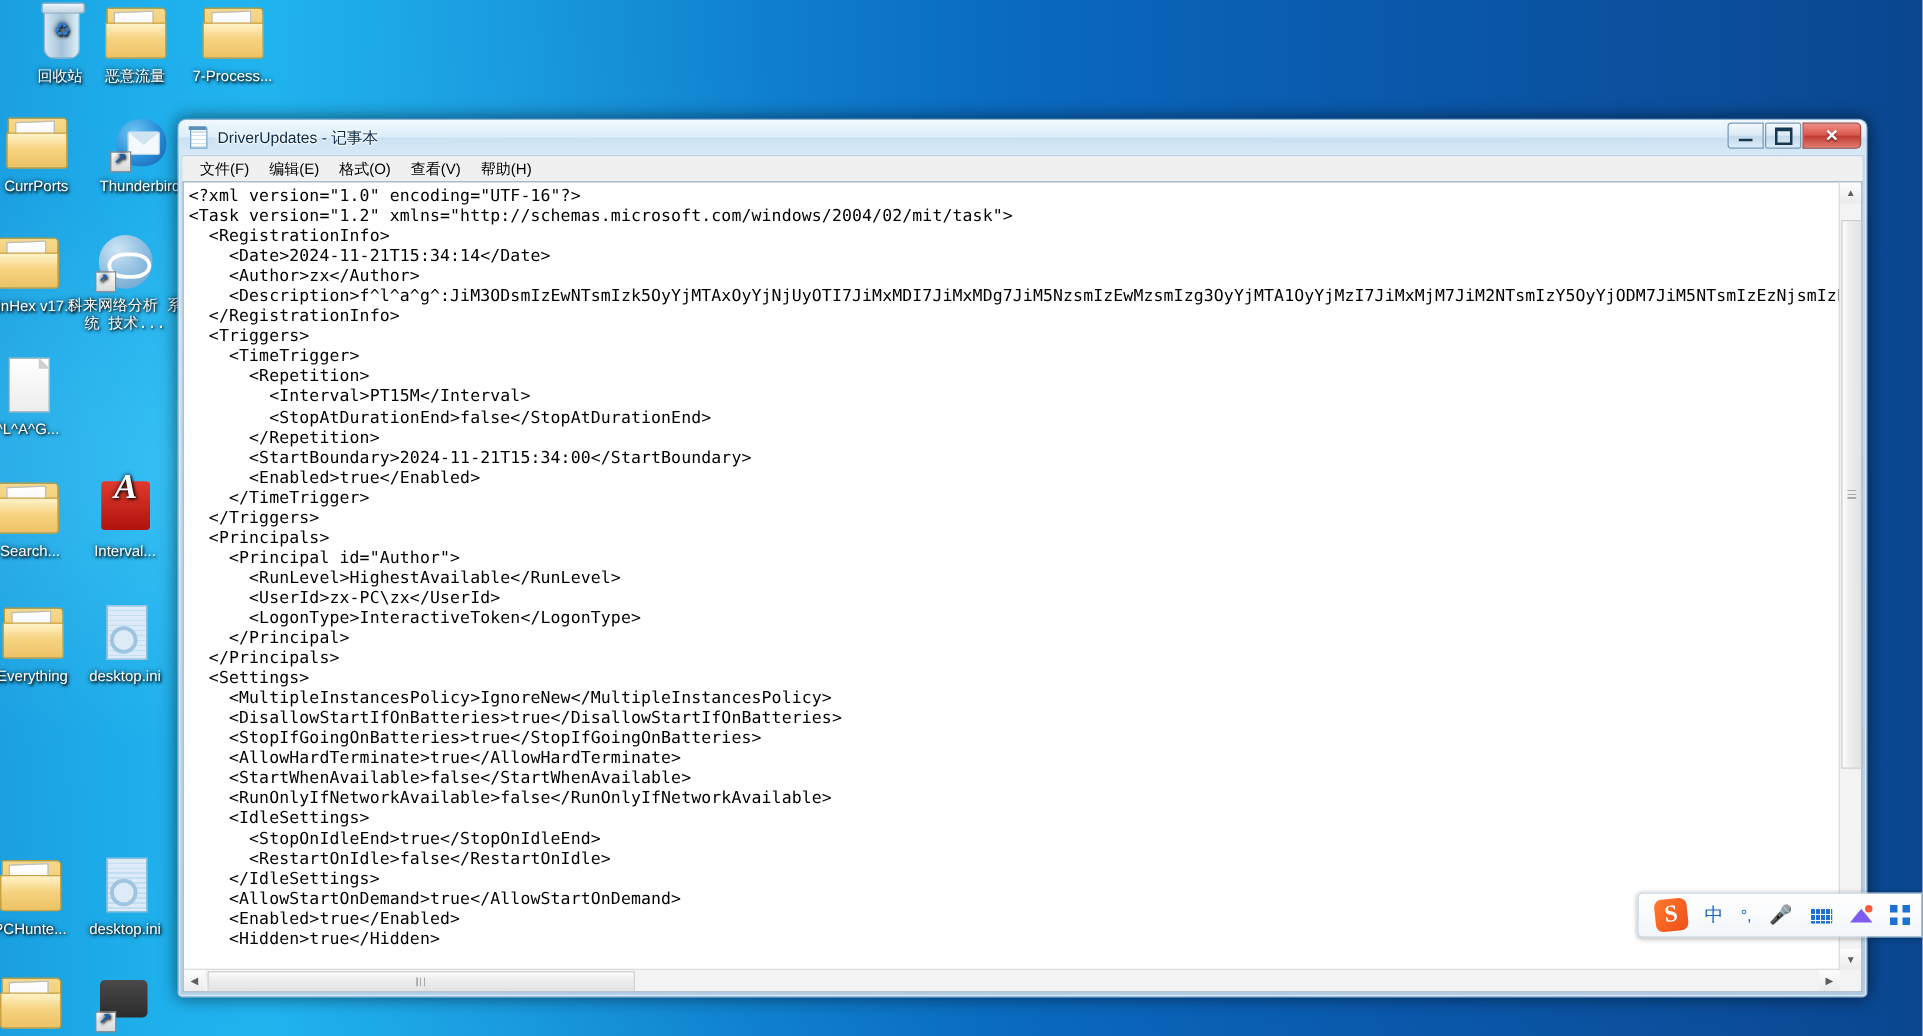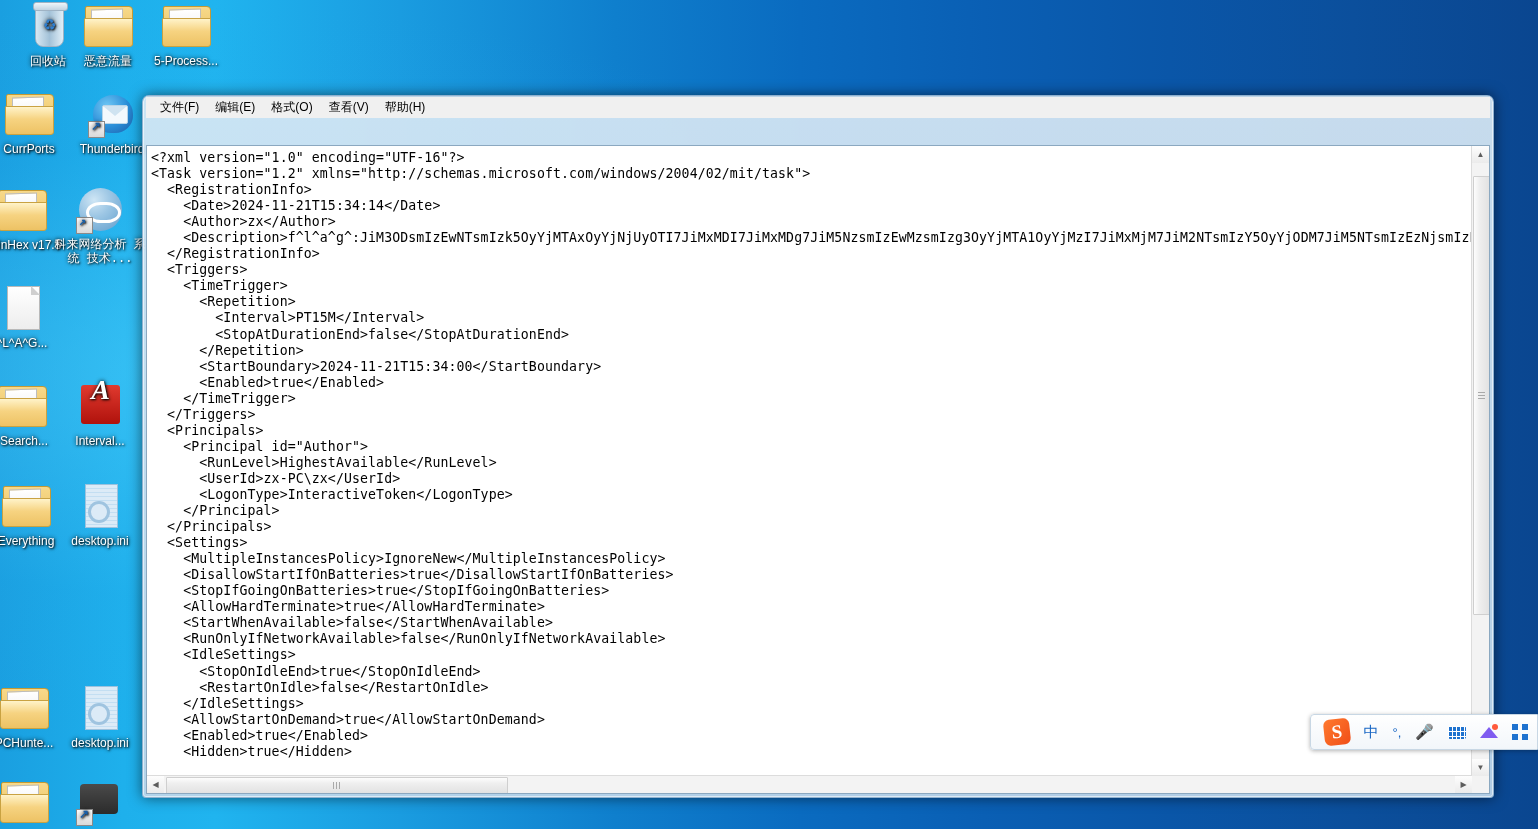--- a/index.html
+++ b/index.html
@@ -328,21 +328,21 @@
         <span class="icon-label">恶意流量</span>
       </div>
       <div class="icon-cell" style="left: 138px; top: 2px;">
         <div class="icon-art">
           <span class="ic-folder">
             <span class="back"></span>
             <span class="sheet"></span>
             <span class="front"></span>
           </span>
         </div>
-        <span class="icon-label">5-Process...</span>
+        <span class="icon-label">7-Process...</span>
       </div>
       <div class="icon-cell" style="left: -19px; top: 90px;">
         <div class="icon-art">
           <span class="ic-folder">
             <span class="back"></span>
             <span class="sheet"></span>
             <span class="front"></span>
           </span>
         </div>
         <span class="icon-label">CurrPorts</span>
@@ -447,20 +447,37 @@
         <span class="icon-label"></span>
       </div>
       <div class="icon-cell" style="left: 52px; top: 778px;">
         <div class="icon-art"><span class="ic-mon"><span class="scr"></span></span><span class="shield"></span><span class="shortcut"></span></div>
         <span class="icon-label"></span>
       </div>
     </div>
 
   <div id="notepad">
 
+    <div id="titlebar">
+      <span class="np-icon">
+        <span class="pad"></span>
+          <span class="clip"></span>
+      </span>
+      <span id="title-text">DriverUpdates - 记事本</span>
+
+      <div id="win-buttons">
+        <div class="wbtn min">
+          <span class="glyph-min"></span>
+        </div>
+        <div class="wbtn max">
+          <span class="glyph-max"></span>
+        </div>
+        <div class="wbtn close">✕</div>
+      </div>
+    </div>
 
     <div id="menubar">
       <span class="menu-item">文件(F)</span>
       <span class="menu-item">编辑(E)</span>
       <span class="menu-item">格式(O)</span>
       <span class="menu-item">查看(V)</span>
       <span class="menu-item">帮助(H)</span>
     </div>
 
     <div id="client">

